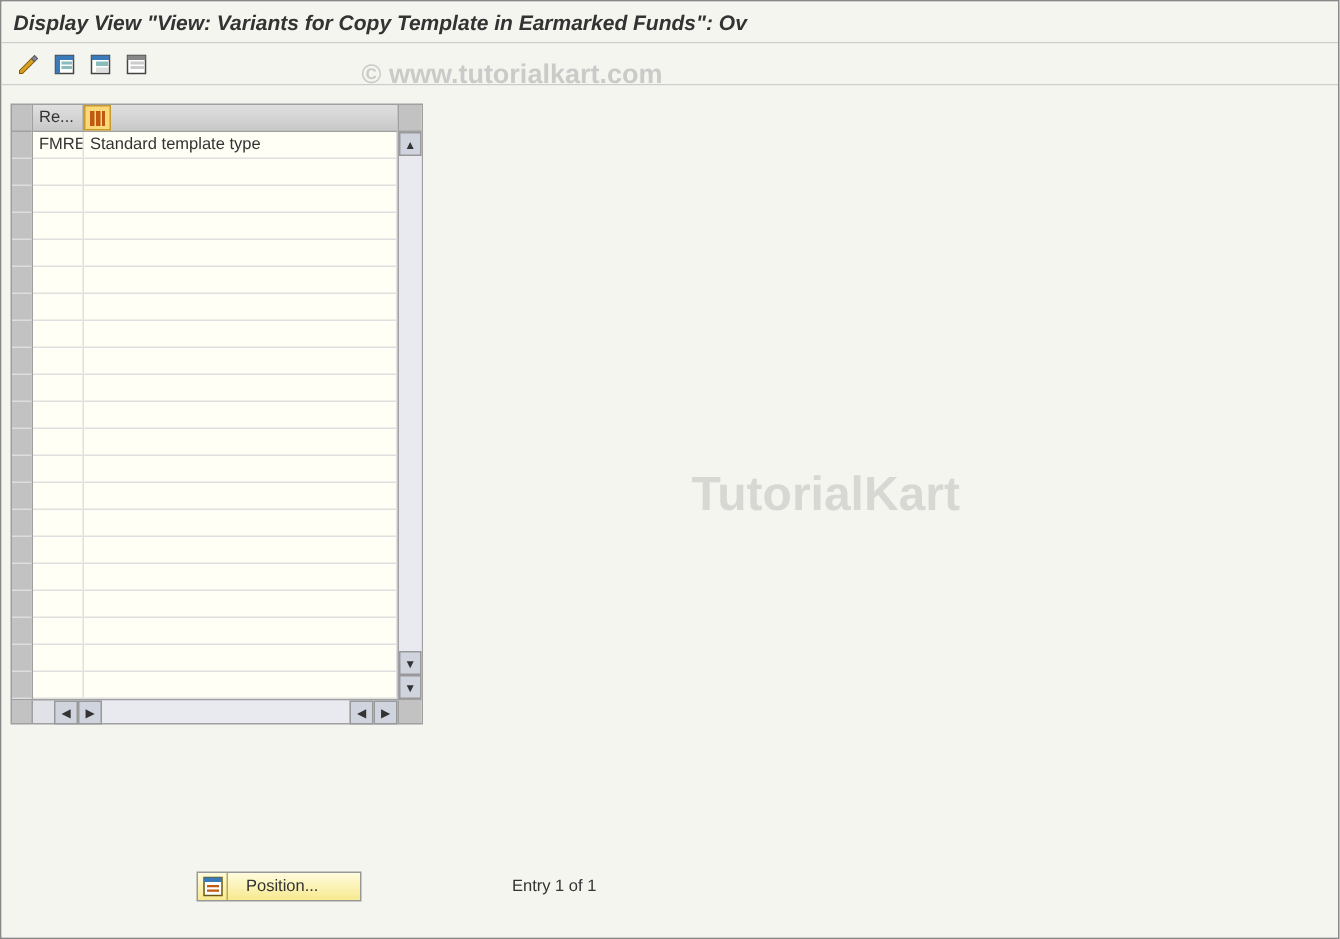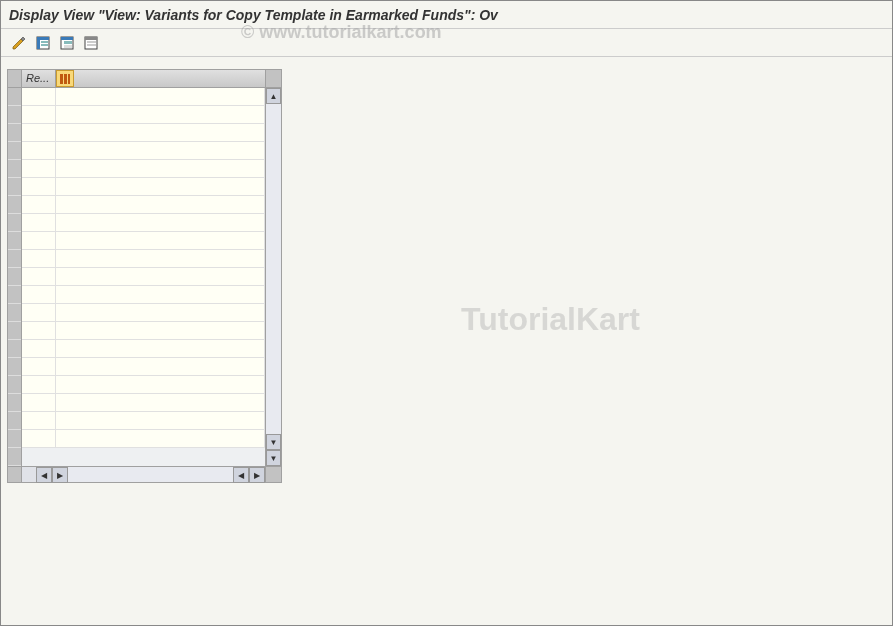--- a/index.html
+++ b/index.html
@@ -41,31 +41,31 @@
       width: 20px;
       height: 20px;
       display: flex;
       align-items: center;
       justify-content: center;
       cursor: pointer;
       border: 1px solid transparent;
     }
     .watermark {
       position: absolute;
-      top: 21px;
+      top: 38px;
       left: 240px;
       font-size: 18px;
       font-weight: bold;
       color: rgba(160,160,160,0.5);
       pointer-events: none;
       z-index: 100;
     }
     .watermark2 {
       position: absolute;
-      top: 300px;
+      top: 310px;
       left: 460px;
       font-size: 32px;
       font-weight: bold;
       color: rgba(160,160,160,0.35);
       pointer-events: none;
       z-index: 100;
     }
     .main-content {
       padding: 12px 6px;
       background: #f5f5f0;
@@ -102,21 +102,20 @@
       height: 18px;
       background: #c2c2c2;
       border-bottom: 1px solid #ddd;
     }
     .data-table { flex: 1; overflow: hidden; }
     .thead {
       display: flex;
       height: 18px;
       background: linear-gradient(#e0e0e0,#c8c8c8);
       border-bottom: 1px solid #a0a0a0;
-      font-style: italic;
     }
     .th {
       padding: 2px 4px;
       font-size: 11px;
       color: #333;
       border-right: 1px solid #a0a0a0;
       white-space: nowrap;
       overflow: hidden;
     }
     .th-re { width: 34px; flex-shrink:0; }
@@ -286,20 +285,24 @@
           <div class="th th-re">Re...</div>
           <div class="th-cfg">
             <svg width="12" height="12" viewBox="0 0 12 12">
                 <rect x="1" y="1" width="3" height="10" fill="#c05a10"></rect>
                 <rect x="5" y="1" width="3" height="10" fill="#c05a10"></rect>
                 <rect x="9" y="1" width="2" height="10" fill="#c05a10"></rect>
               </svg>
           </div>
         </div>
         <div class="tbody">
+          <div class="trow">
+            <div class="td td-re">FMRE</div>
+            <div class="td td-desc">Standard template type</div>
+          </div>
           <div class="trow">
               <div class="td td-re"></div>
               <div class="td td-desc"></div>
             </div>
           <div class="trow">
               <div class="td td-re"></div>
               <div class="td td-desc"></div>
             </div>
           <div class="trow">
               <div class="td td-re"></div>
@@ -388,13 +391,27 @@
       <div style="width:14px"></div>
       <div class="hscroll-btn">◀</div>
       <div class="hscroll-btn">▶</div>
       <div class="hscroll-spacer"></div>
       <div class="hscroll-btn">◀</div>
       <div class="hscroll-btn">▶</div>
       <div style="width:16px;background:#c2c2c2;border-left:1px solid #a0a0a0"></div>
     </div>
   </div>
 
+  <div class="footer-row">
+    <div class="position-btn">
+      <div class="position-icon">
+        <svg width="14" height="14" viewBox="0 0 14 14">
+            <rect x="1" y="1" width="12" height="12" fill="#fff" stroke="#6a5a10"></rect>
+            <rect x="1" y="1" width="12" height="3" fill="#3a7ab8"></rect>
+            <rect x="3" y="6" width="8" height="1.5" fill="#c05a10"></rect>
+            <rect x="3" y="9" width="8" height="1.5" fill="#c05a10"></rect>
+          </svg>
+      </div>
+      <span class="position-label">Position...</span>
+    </div>
+    <span class="entry-text">Entry 1 of 1</span>
+  </div>
 </div>
 
 </body></html>

